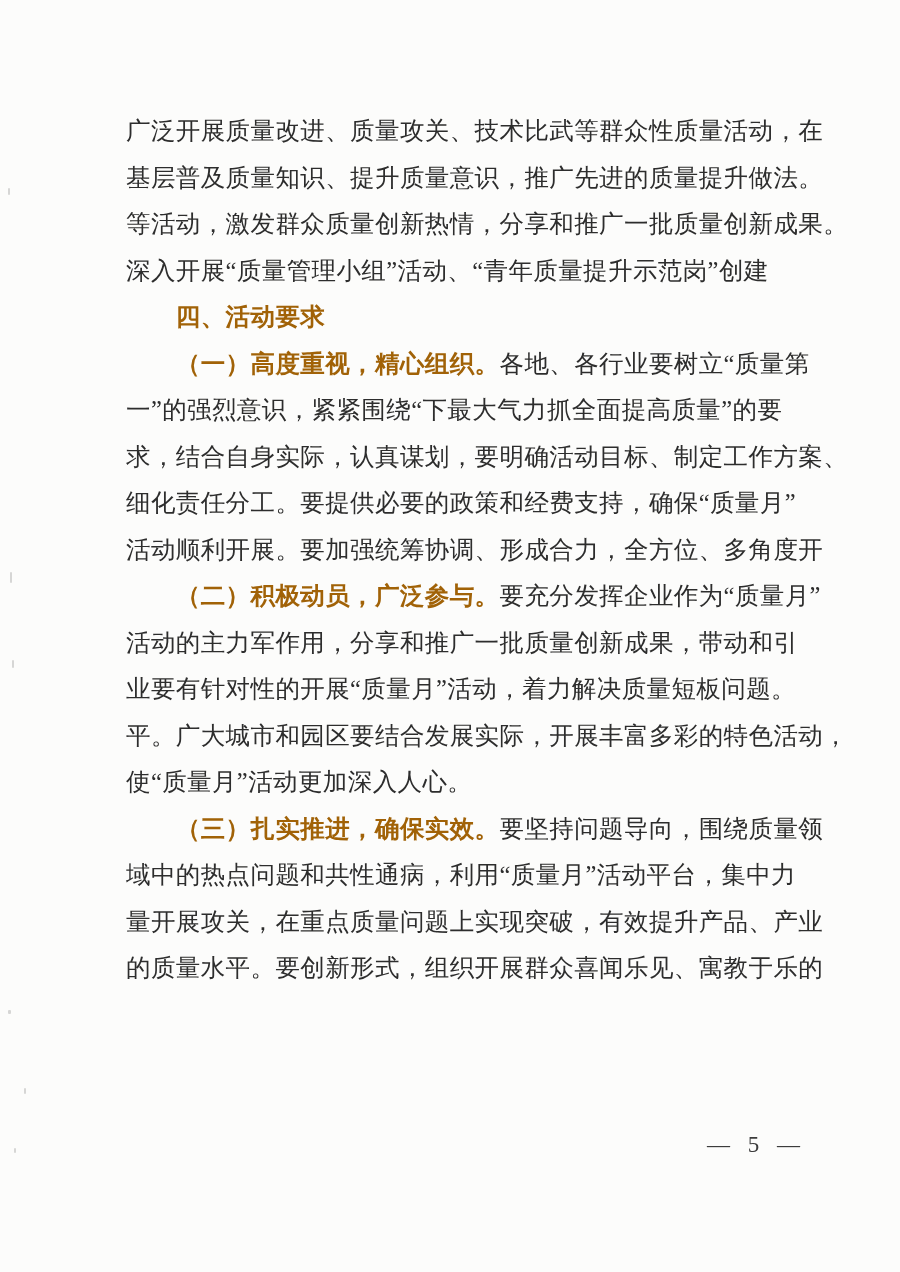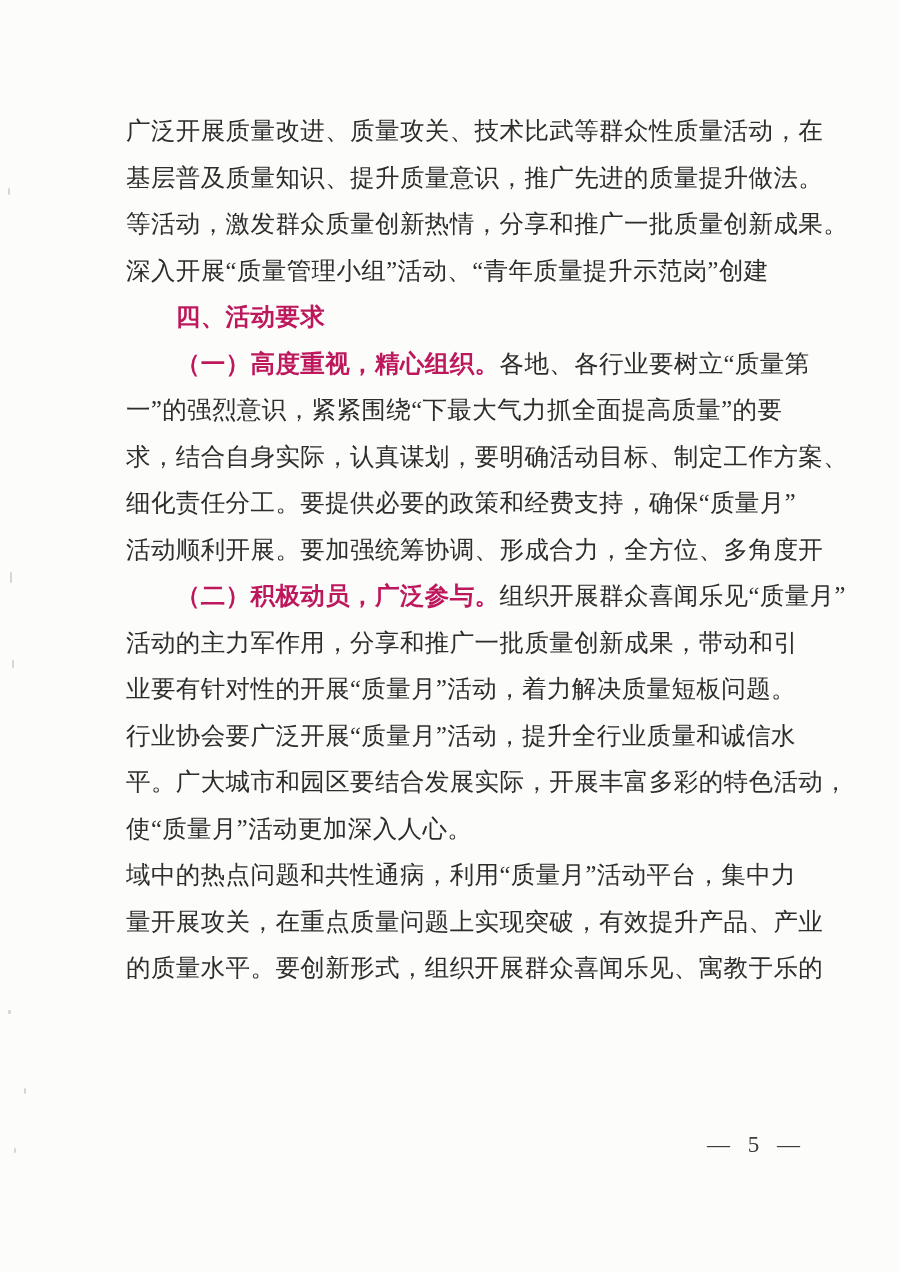--- a/index.html
+++ b/index.html
@@ -25,21 +25,21 @@
   .line {
     font-size: 24.5px;
     line-height: 46.5px;
     height: 46.5px;
     white-space: nowrap;
     color: #2d2d2d;
     letter-spacing: 0.4px;
   }
   .line b {
     font-weight: 700;
-    color: #be185d;
+    color: #a16207;
   }
   .page-number {
     position: absolute;
     right: 94px;
     top: 1132px;
     font-size: 23px;
     color: #3c3c3c;
     letter-spacing: 6px;
     font-family: "Liberation Serif", "DejaVu Serif", serif;
   }
@@ -72,26 +72,26 @@
     <div class="line"><b></b><span>广泛开展质量改进、质量攻关、技术比武等群众性质量活动，在</span></div>
     <div class="line"><b></b><span>基层普及质量知识、提升质量意识，推广先进的质量提升做法。</span></div>
     <div class="line"><b></b><span>等活动，激发群众质量创新热情，分享和推广一批质量创新成果。</span></div>
     <div class="line"><b></b><span>深入开展“质量管理小组”活动、“青年质量提升示范岗”创建</span></div>
     <div class="line"><b>　　四、活动要求</b><span></span></div>
     <div class="line"><b>　　（一）高度重视，精心组织。</b><span>各地、各行业要树立“质量第</span></div>
     <div class="line"><b></b><span>一”的强烈意识，紧紧围绕“下最大气力抓全面提高质量”的要</span></div>
     <div class="line"><b></b><span>求，结合自身实际，认真谋划，要明确活动目标、制定工作方案、</span></div>
     <div class="line"><b></b><span>细化责任分工。要提供必要的政策和经费支持，确保“质量月”</span></div>
     <div class="line"><b></b><span>活动顺利开展。要加强统筹协调、形成合力，全方位、多角度开</span></div>
-    <div class="line"><b>　　（二）积极动员，广泛参与。</b><span>组织开展群众喜闻乐见“质量月”</span></div>
+    <div class="line"><b>　　（二）积极动员，广泛参与。</b><span>要充分发挥企业作为“质量月”</span></div>
     <div class="line"><b></b><span>活动的主力军作用，分享和推广一批质量创新成果，带动和引</span></div>
     <div class="line"><b></b><span>业要有针对性的开展“质量月”活动，着力解决质量短板问题。</span></div>
-    <div class="line"><b></b><span>行业协会要广泛开展“质量月”活动，提升全行业质量和诚信水</span></div>
     <div class="line"><b></b><span>平。广大城市和园区要结合发展实际，开展丰富多彩的特色活动，</span></div>
     <div class="line"><b></b><span>使“质量月”活动更加深入人心。</span></div>
+    <div class="line"><b>　　（三）扎实推进，确保实效。</b><span>要坚持问题导向，围绕质量领</span></div>
     <div class="line"><b></b><span>域中的热点问题和共性通病，利用“质量月”活动平台，集中力</span></div>
     <div class="line"><b></b><span>量开展攻关，在重点质量问题上实现突破，有效提升产品、产业</span></div>
     <div class="line"><b></b><span>的质量水平。要创新形式，组织开展群众喜闻乐见、寓教于乐的</span></div>
   </div>
 
   <div class="page-number">— 5 —</div>
 
 </div>
 
 </body></html>

